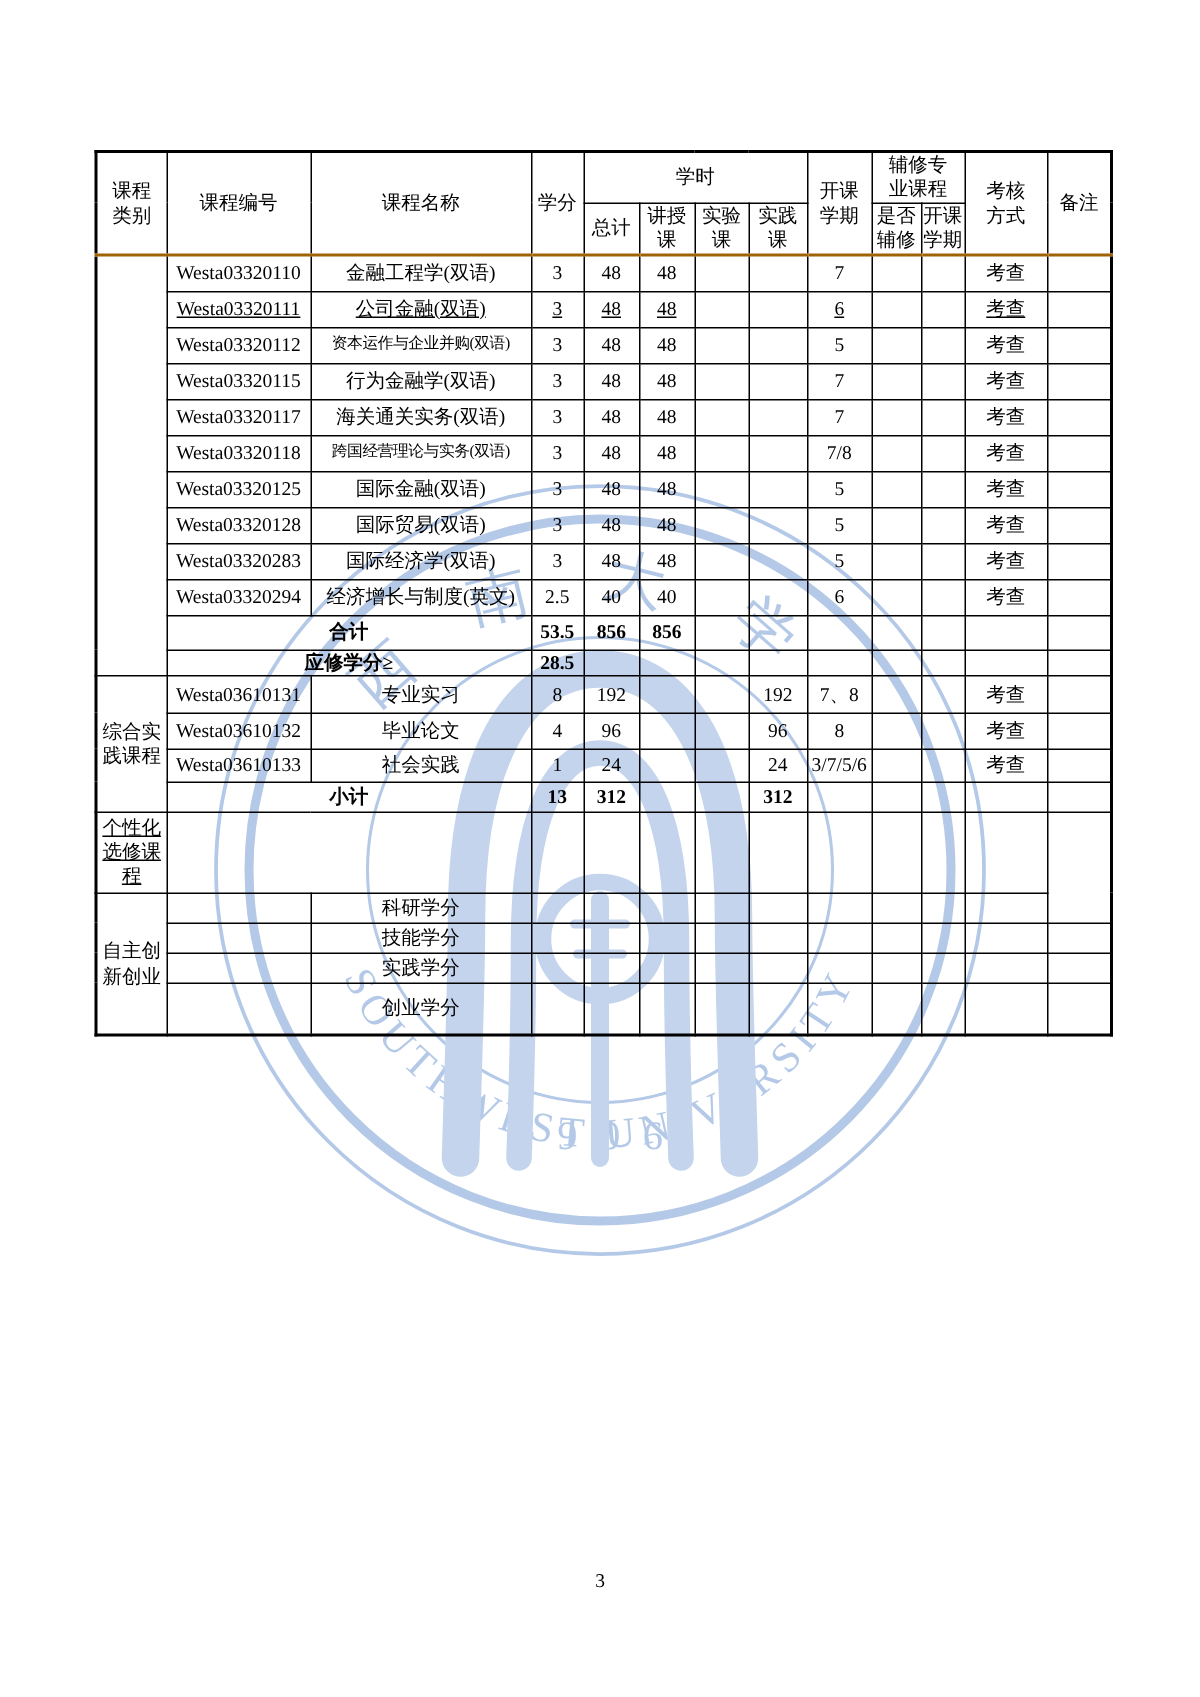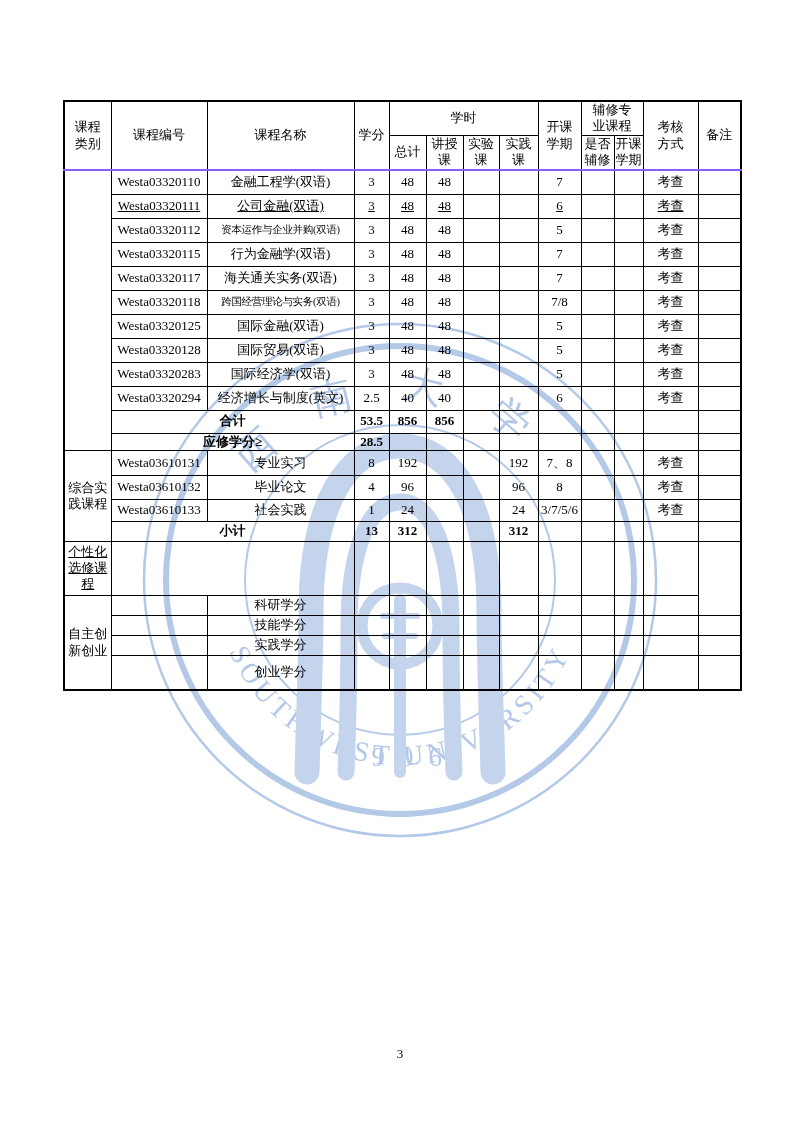--- a/index.html
+++ b/index.html
@@ -17,21 +17,21 @@
   }
   table.cur th,table.cur td{
     border:1px solid #000;padding:0;margin:0;
     text-align:center;vertical-align:middle;
     font-size:13px;font-weight:normal;line-height:1.25;
     white-space:pre-line;overflow:hidden;
     font-family:"Liberation Serif","DejaVu Serif",serif;
   }
   table.cur .b{font-weight:bold;}
   table.cur .sm{font-size:10.5px;letter-spacing:-0.3px;}
-  table.cur tr.tb td{border-top:2px solid #8b5cf6;}
+  table.cur tr.tb td{border-top:2px solid #a16207;}
   
   .notes{
     position:absolute;left:98px;top:714px;width:640px;
     font-size:15px;line-height:17px;
   }
   .notes p{margin:0 0 14px 0;}
   .notes p.indent{padding-left:66px;}
   
   .pageno{
     position:absolute;left:0;right:0;top:1046px;

